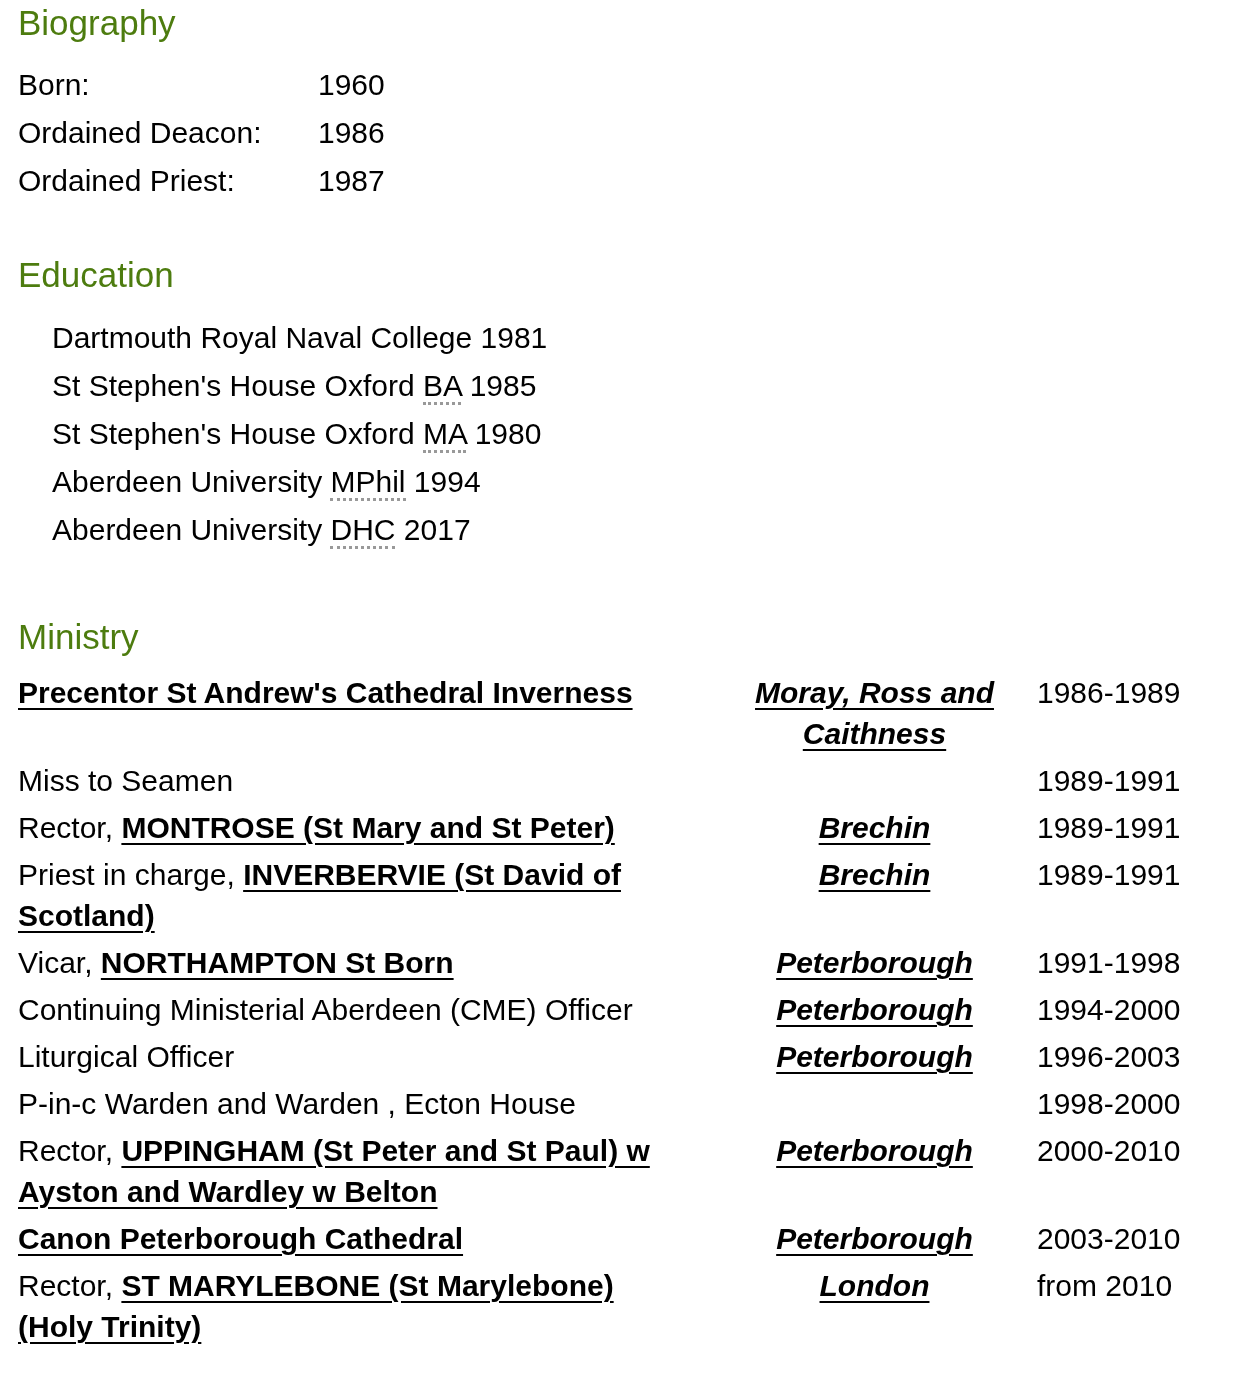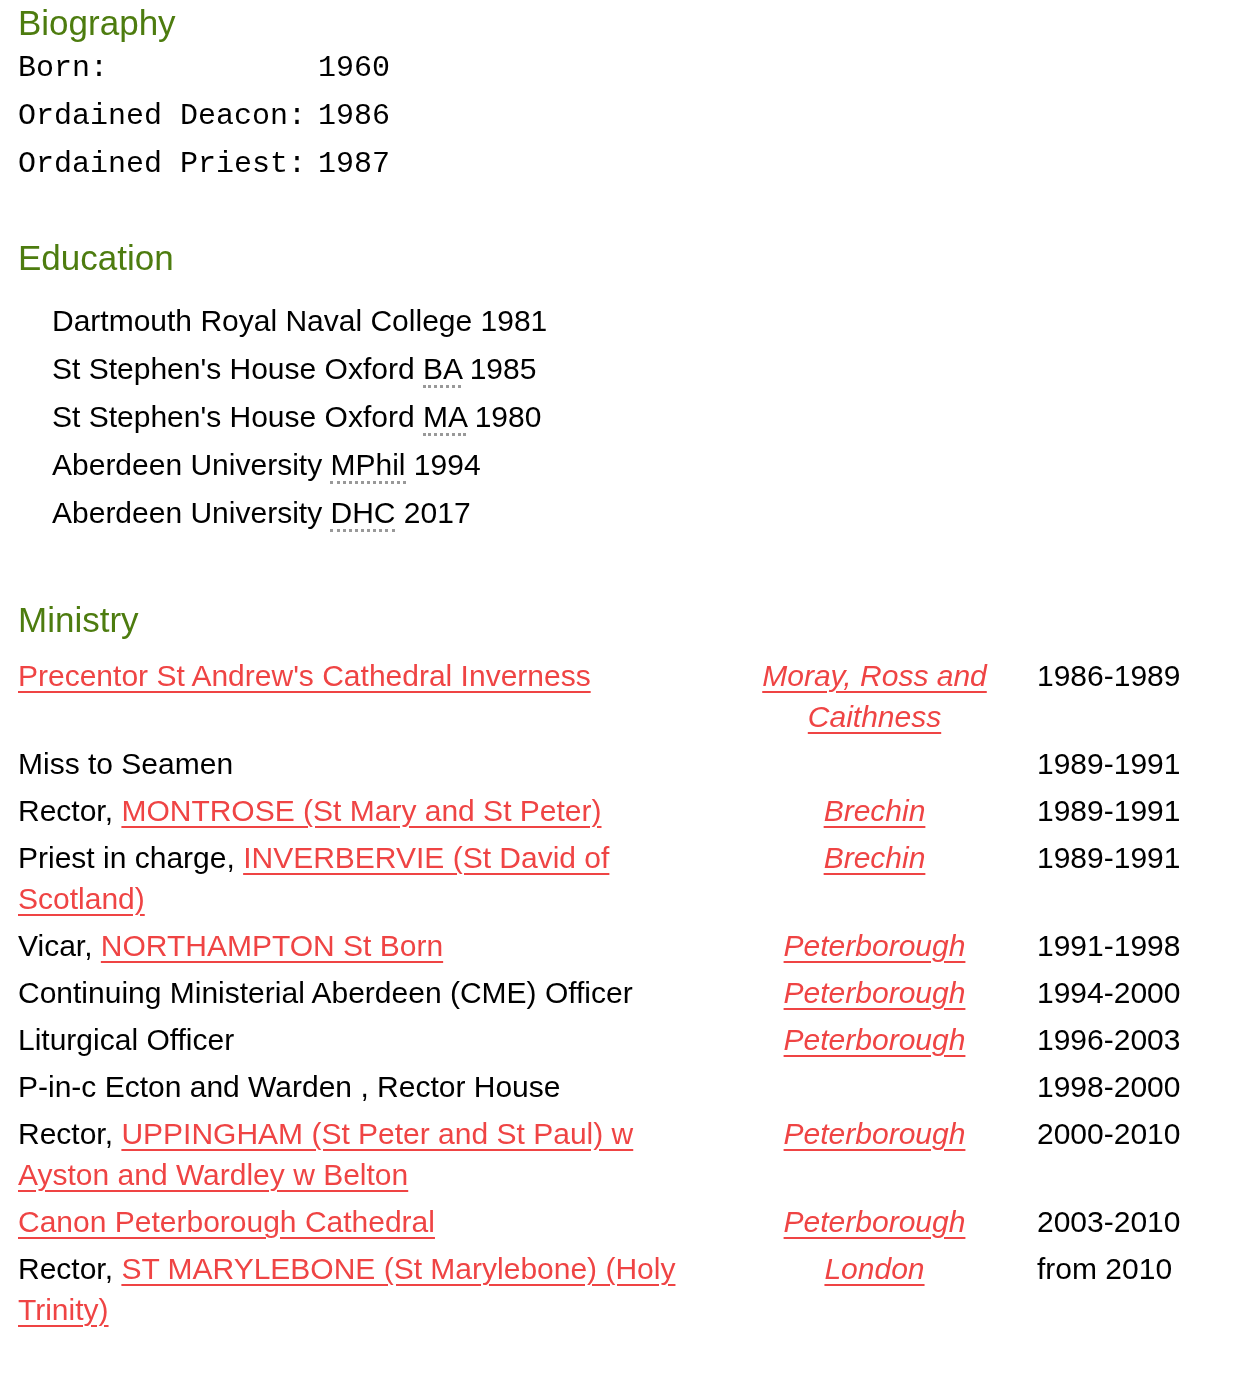--- a/index.html
+++ b/index.html
@@ -18,46 +18,47 @@
     font-weight: 400;
     line-height: 42px;
     margin: 0;
     color: #4d7c0f;
   }
   .h-education { margin-top: 49px; }
   .h-ministry  { margin-top: 62px; }
 
   
   table { border-collapse: collapse; border-spacing: 0; }
-  .bio-table { margin-top: 0; font-family: Liberation Mono, monospace; }
+  .bio-table { margin-top: 17px; }
   .bio-table td { padding: 3px 0; vertical-align: top; line-height: 42px; }
   .bio-table td.bio-label { width: 300px; }
 
   
   .edu-list { margin-top: 18px; margin-left: 34px; }
   .edu-row { line-height: 48px; }
   abbr, .abbr {
     text-decoration: none;
     border-bottom: 3px dotted #999;
   }
   abbr:empty { border: none; }
 
   
   .min-table { margin-top: 11px; table-layout: fixed; width: 1232px; }
   .min-table td { padding: 3px 0; vertical-align: top; line-height: 41px; }
   .min-table td.c-post    { width: 694px; padding-right: 24px; box-sizing: border-box; }
   .min-table td.c-diocese { width: 325px; text-align: center; }
   .min-table td.c-years   { width: 213px; }
 
   a.post-link, a.diocese-link {
-    color: #ef4444;
+    color: #000000;
     text-decoration: underline;
     text-decoration-thickness: 2px;
     text-underline-offset: 5px;
     cursor: pointer;
+    font-weight: bold;
   }
   a.diocese-link { font-style: italic; }
   a:empty { display: none; }
 </style>
 </head>
 <body>
 
 <section>
   <h2>Biography</h2>
   <table class="bio-table">
@@ -122,21 +123,21 @@
         <td class="c-post"><span>Continuing Ministerial Aberdeen (CME) Officer</span> </td>
         <td class="c-diocese"><a class="diocese-link">Peterborough</a></td>
         <td class="c-years">1994-2000</td>
       </tr>
       <tr>
         <td class="c-post"><span>Liturgical Officer</span> </td>
         <td class="c-diocese"><a class="diocese-link">Peterborough</a></td>
         <td class="c-years">1996-2003</td>
       </tr>
       <tr>
-        <td class="c-post"><span>P-in-c Ecton and Warden , Rector House</span> </td>
+        <td class="c-post"><span>P-in-c Warden and Warden , Ecton House</span> </td>
         <td class="c-diocese"></td>
         <td class="c-years">1998-2000</td>
       </tr>
       <tr>
         <td class="c-post"><span>Rector,</span> <a class="post-link">UPPINGHAM (St Peter and St Paul) w Ayston and Wardley w Belton</a></td>
         <td class="c-diocese"><a class="diocese-link">Peterborough</a></td>
         <td class="c-years">2000-2010</td>
       </tr>
       <tr>
         <td class="c-post"><span></span> <a class="post-link">Canon Peterborough Cathedral</a></td>

